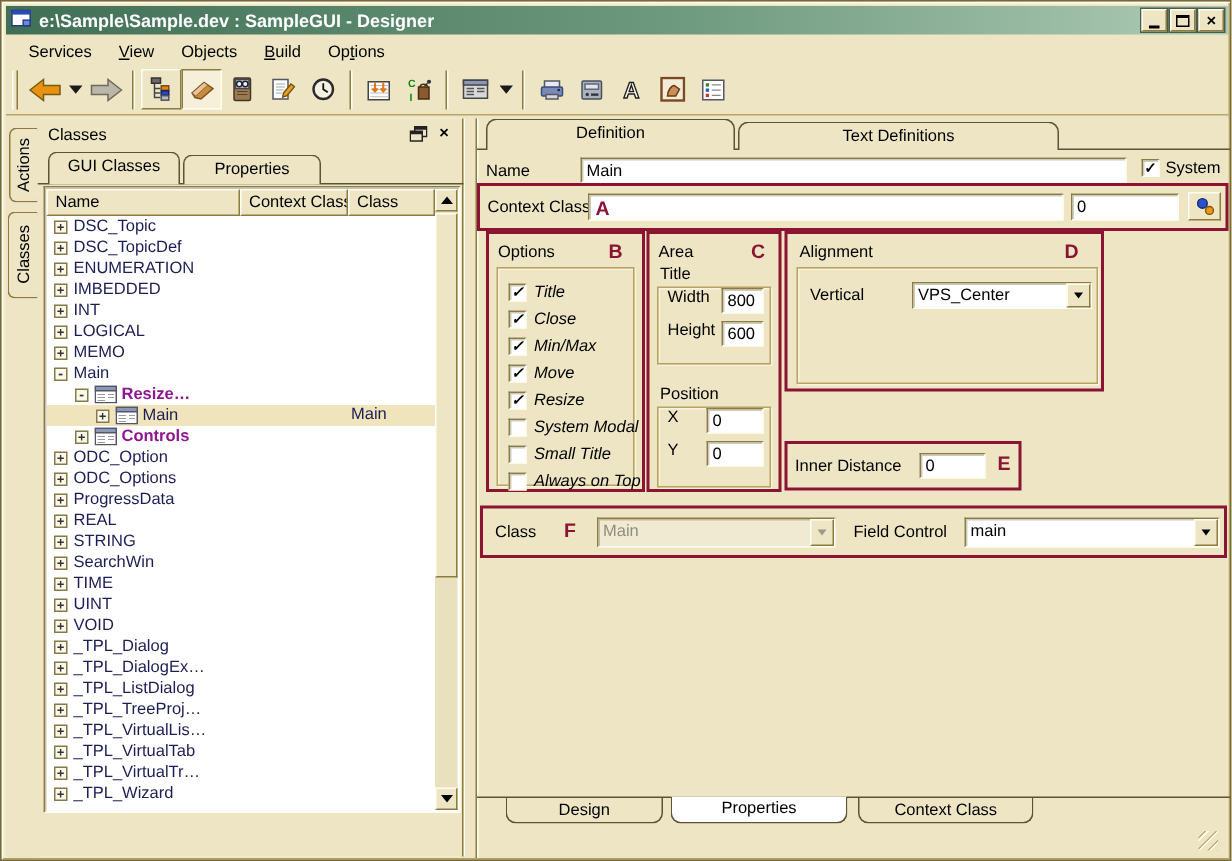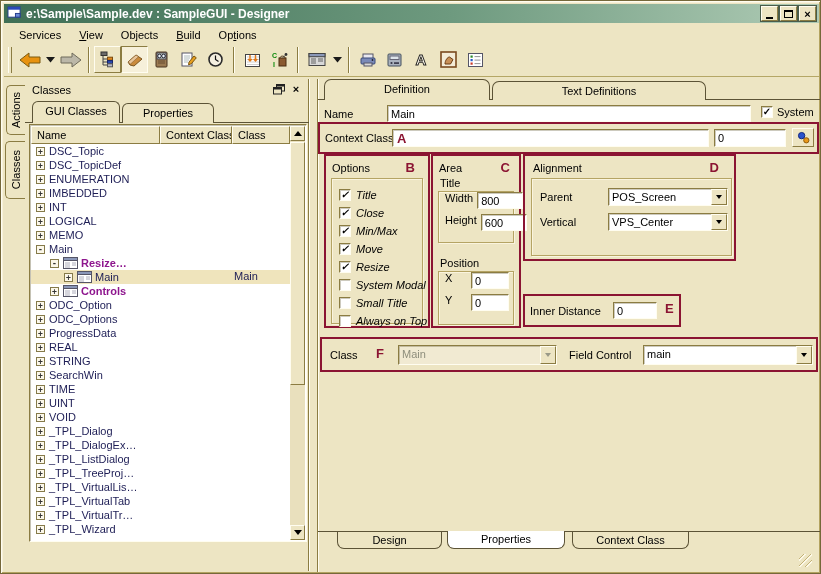--- a/index.html
+++ b/index.html
@@ -145,21 +145,21 @@
   #area-box{left:113px;top:75px;width:90px;height:174px;}
   #area-label{left:6px;top:6px;}
   #area-ann{position:absolute;right:9px;top:4px;}
   #size-label{left:7px;top:21px;}
   #size-panel{left:5px;top:35px;width:76px;height:52px;}
   #pos-label{left:7px;top:101px;}
   #pos-panel{left:5px;top:115px;width:76px;height:54px;}
   .arow{display:flex;align-items:flex-start;height:22px;padding:0 4px 0 6px;gap:4px;}
   .arow .alab{flex:1;font-size:11px;}
   .arow .field{position:relative;flex:0 0 auto;height:17px;}
-  #size-panel .field{width:46px;} #pos-panel .field{width:38px;}
+  #size-panel .field{width:28px;} #pos-panel .field{width:38px;}
 
   #align-box{left:205px;top:75px;width:213px;height:107px;}
   #align-label{left:8px;top:6px;}
   #align-ann{position:absolute;right:15px;top:4px;}
   #align-panel{left:6px;top:22px;width:201px;height:78px;padding-top:5px;}
   .alrow{display:flex;align-items:center;height:25px;padding-left:8px;}
   .allabel{width:68px;font-size:11px;}
   .combo{background:#fff;border:1px solid;border-color:var(--bd-dark) var(--bd-light) var(--bd-light) var(--bd-dark);
     box-shadow:inset 1px 1px 0 rgba(90,80,40,.3);display:flex;align-items:stretch;}
   .combo-text{flex:1;font-size:11px;padding:2px 0 0 3px;white-space:nowrap;overflow:hidden;}
@@ -656,29 +656,20 @@
           <div class="field"><input type="text" value="0" style=""></div>
         </div>
       </div>
     </div>
 
     <div id="align-box" class="redbox">
       <span id="align-label" class="flabel">Alignment</span>
       <span id="align-ann" class="ann">D</span>
       <div id="align-panel" class="etched">
           <div class="alrow">
-            <span class="allabel">Parent</span>
-            <div class="combo alcombo">
-              <span class="combo-text">POS_Screen</span>
-              <span class="combo-btn">
-                <i class="caret"></i>
-              </span>
-            </div>
-          </div>
-          <div class="alrow">
             <span class="allabel">Vertical</span>
             <div class="combo alcombo">
               <span class="combo-text">VPS_Center</span>
               <span class="combo-btn">
                 <i class="caret"></i>
               </span>
             </div>
           </div>
         </div>
     </div>

